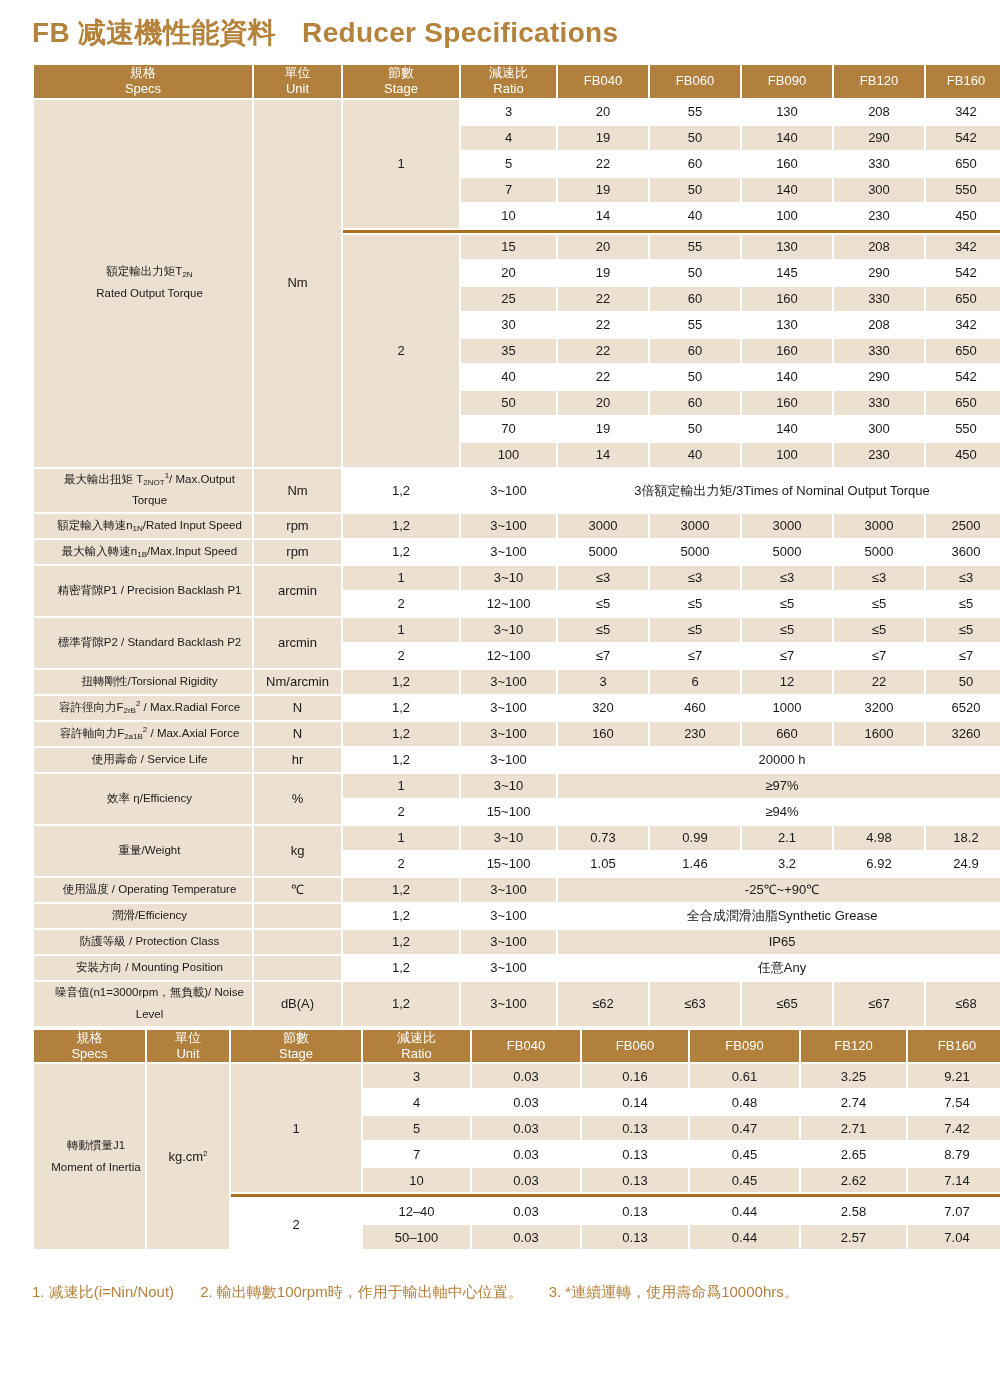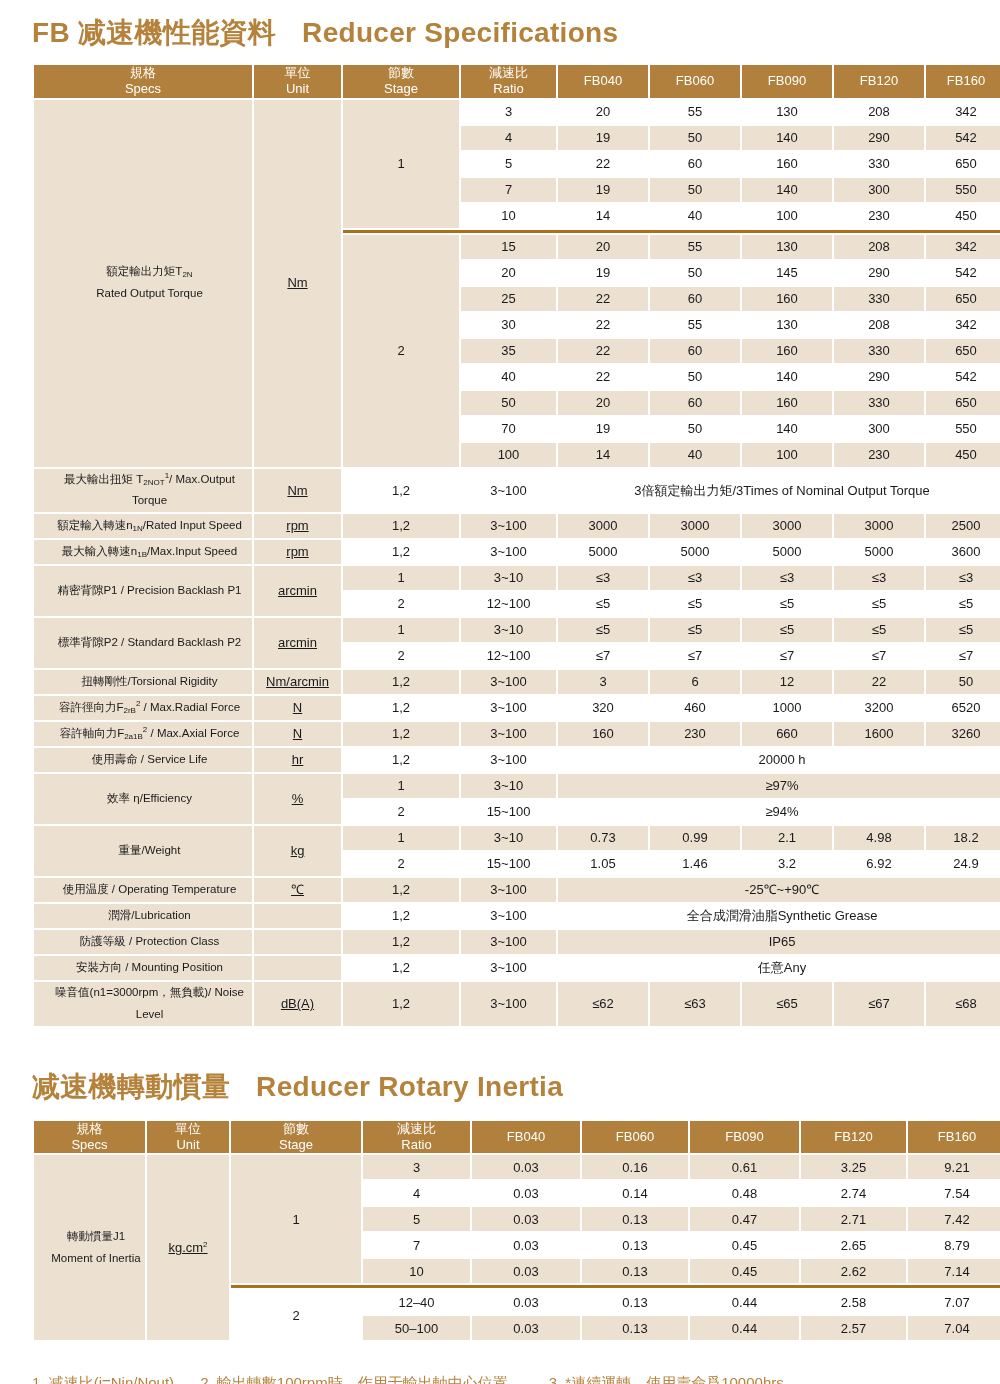--- a/index.html
+++ b/index.html
@@ -5,21 +5,21 @@
   html,body{margin:0;padding:0;background:#fff;}
   body{width:1000px;height:1384px;font-family:"Liberation Sans",sans-serif;color:#1a1a1a;overflow:hidden;}
   .page{padding:0 32px;}
   h1{margin:14px 0 11px 0;font-size:28px;font-weight:bold;color:#b5823c;letter-spacing:.3px;white-space:nowrap;}
   h1 .en{margin-left:26px;}
   h1.t2{margin-top:40px;margin-bottom:13px;}
   table{border-collapse:separate;border-spacing:2px;table-layout:fixed;width:956px;}
   th{background:#b2803d;color:#fff;font-weight:normal;font-size:13px;height:31px;line-height:1.25;text-align:center;padding:0;overflow:hidden;}
   td{font-size:13px;height:24px;line-height:1.2;text-align:center;vertical-align:middle;padding:0;overflow:hidden;}
   td.label{text-align:center;padding-left:13px;font-size:11.5px;line-height:1.9;}
-  td.unit{font-size:13px;text-decoration:underline;}
+  td.unit{font-size:13px;}
   td.span{font-size:13px;}
   .bg-b{background:#ece0d1;}
   .bg-w{background:#ffffff;}
   td.div{background:#a9701f;height:3px;padding:0;line-height:0;font-size:0;}
   sub,sup{font-size:8px;line-height:0;}
   sub{vertical-align:-2px;}
   sup{vertical-align:5px;}
   .notes{margin-top:32px;}
   .notes .zh{color:#b5823c;font-size:15px;margin-bottom:9px;white-space:nowrap;}
   .notes .zh span{margin-right:26px;}
@@ -318,21 +318,21 @@
           <td class="val bg-w">24.9</td>
         </tr>
         <tr>
           <td class="label bg-b">使用温度 / Operating Temperature</td>
           <td class="unit bg-b">℃</td>
           <td class="stage bg-b">1,2</td>
           <td class="ratio bg-b">3~100</td>
           <td colspan="5" class="span bg-b">-25℃~+90℃</td>
         </tr>
         <tr>
-          <td class="label bg-b">潤滑/Lubrication</td>
+          <td class="label bg-b">潤滑/Efficiency</td>
           <td class="unit bg-b"></td>
           <td class="stage bg-w">1,2</td>
           <td class="ratio bg-w">3~100</td>
           <td colspan="5" class="span bg-w">全合成潤滑油脂Synthetic Grease</td>
         </tr>
         <tr>
           <td class="label bg-b">防護等級 / Protection Class</td>
           <td class="unit bg-b"></td>
           <td class="stage bg-b">1,2</td>
           <td class="ratio bg-b">3~100</td>
@@ -352,21 +352,20 @@
           <td class="ratio bg-b">3~100</td>
           <td class="val bg-b">≤62</td>
           <td class="val bg-b">≤63</td>
           <td class="val bg-b">≤65</td>
           <td class="val bg-b">≤67</td>
           <td class="val bg-b">≤68</td>
         </tr>
       </tbody>
     </table>
 
-  <h1 class="t2"><span>减速機轉動慣量</span><span class="en">Reducer Rotary Inertia</span></h1>
 
   <table id="inertia-table">
       <colgroup>
         <col style="width: 111px;">
         <col style="width: 82px;">
         <col style="width: 130px;">
         <col style="width: 107px;">
         <col style="width: 108px;">
         <col style="width: 106px;">
         <col style="width: 109px;">

